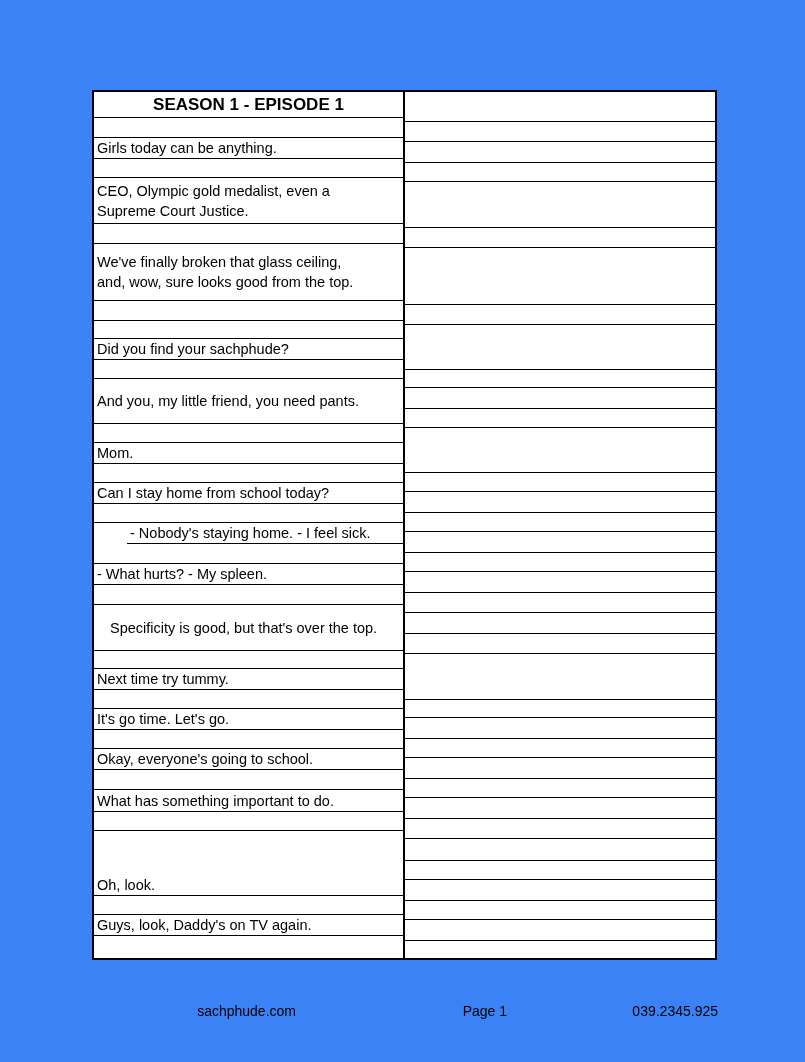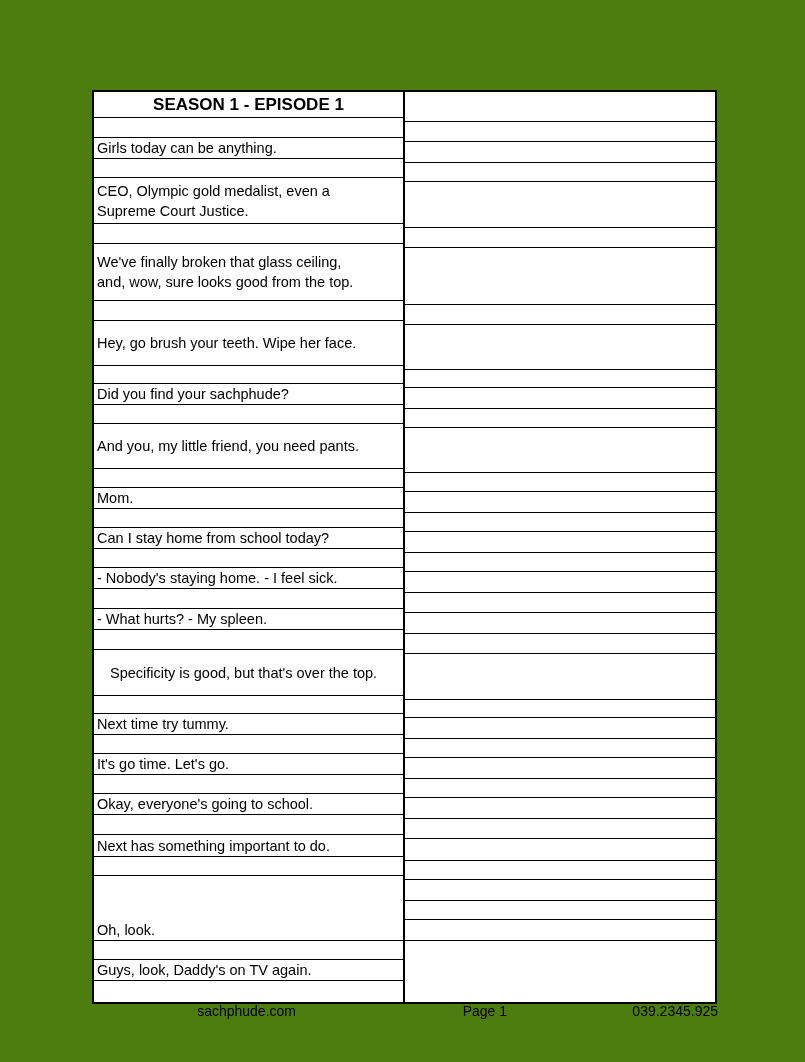--- a/index.html
+++ b/index.html
@@ -1,20 +1,20 @@
 <!DOCTYPE html>
 <html><head>
 <meta charset="utf-8">
 <style>
   html, body { margin: 0; padding: 0; background: #ffffff; }
   .page {
     position: relative;
     width: 805px;
     height: 1062px;
-    background: #4d7c0f;
+    background: #3b82f6;
     color: #000000;
     font-family: "Liberation Sans", sans-serif;
     overflow: hidden;
   }
   .doc-table {
     position: absolute;
     left: 92px;
     top: 90px;
     width: 625px;
     display: flex;
@@ -76,43 +76,42 @@
         <div class="cell header-cell" style="height: 26px;">SEASON 1 - EPISODE 1</div>
         <div class="cell" style="height: 20px;"></div>
         <div class="cell" style="height: 21px;">Girls today can be anything.</div>
         <div class="cell" style="height: 19px;"></div>
         <div class="cell" style="height: 46px;">CEO, Olympic gold medalist, even a
 Supreme Court Justice.</div>
         <div class="cell" style="height: 20px;"></div>
         <div class="cell" style="height: 57px;">We've finally broken that glass ceiling,
 and, wow, sure looks good from the top.</div>
         <div class="cell" style="height: 20px;"></div>
-        <div class="cell" style="height: 45px;">Hey, go brush your teeth. Wipe her face.</div>
         <div class="cell" style="height: 18px;"></div>
         <div class="cell" style="height: 21px;">Did you find your sachphude?</div>
         <div class="cell" style="height: 19px;"></div>
         <div class="cell" style="height: 45px;">And you, my little friend, you need pants.</div>
         <div class="cell" style="height: 19px;"></div>
         <div class="cell" style="height: 21px;">Mom.</div>
         <div class="cell" style="height: 19px;"></div>
         <div class="cell" style="height: 21px;">Can I stay home from school today?</div>
         <div class="cell" style="height: 19px;"></div>
-        <div class="cell" style="height: 21px;">- Nobody's staying home. - I feel sick.</div>
+        <div class="cell" style="height: 21px; margin-left: 33px;">- Nobody's staying home. - I feel sick.</div>
         <div class="cell" style="height: 20px;"></div>
         <div class="cell" style="height: 21px;">- What hurts? - My spleen.</div>
         <div class="cell" style="height: 20px;"></div>
         <div class="cell" style="height: 46px; padding-left: 16px;">Specificity is good, but that's over the top.</div>
         <div class="cell" style="height: 18px;"></div>
         <div class="cell" style="height: 21px;">Next time try tummy.</div>
         <div class="cell" style="height: 19px;"></div>
         <div class="cell" style="height: 21px;">It's go time. Let's go.</div>
         <div class="cell" style="height: 19px;"></div>
         <div class="cell" style="height: 21px;">Okay, everyone's going to school.</div>
         <div class="cell" style="height: 20px;"></div>
-        <div class="cell" style="height: 22px;">Next has something important to do.</div>
+        <div class="cell" style="height: 22px;">What has something important to do.</div>
         <div class="cell" style="height: 19px;"></div>
         <div class="cell" style="height: 21px; margin-top: 44px;">Oh, look.</div>
         <div class="cell" style="height: 19px;"></div>
         <div class="cell" style="height: 21px;">Guys, look, Daddy's on TV again.</div>
         <div class="cell" style="height: 21px;"></div>
       </div>
     <div class="col col-right">
         <div class="cell" style="height: 30px;"></div>
         <div class="cell" style="height: 20px;"></div>
         <div class="cell" style="height: 21px;"></div>

